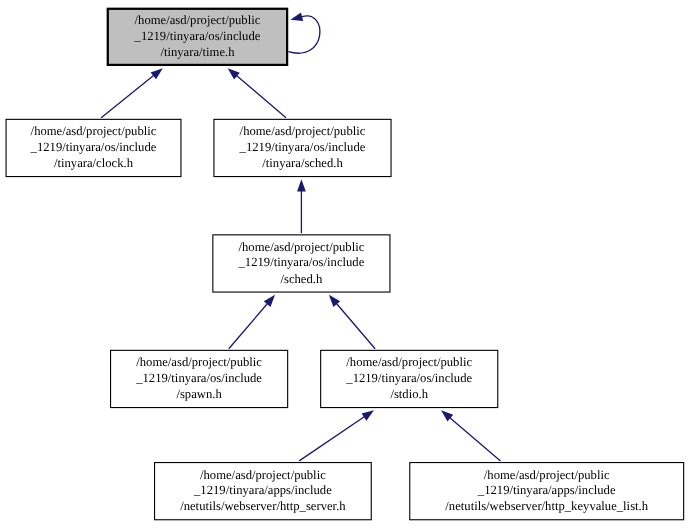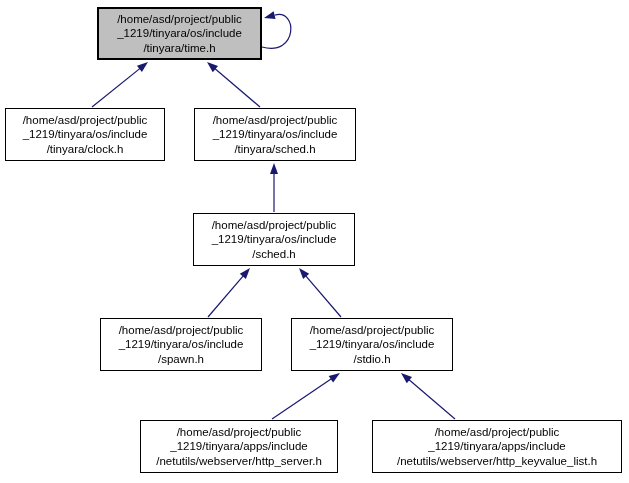--- a/index.html
+++ b/index.html
@@ -1,21 +1,21 @@
 <!DOCTYPE html>
 <html style="--edge-color: #191970; --node-fill: #ffffff; --highlight-fill: #bfbfbf; --node-border: #000000; --bg-color: #ffffff;"><head>
 <meta charset="utf-8">
 <style>
   html, body { margin: 0; padding: 0; background: #ffffff; }
   #canvas {
     position: relative;
     width: 629px;
     height: 483px;
     background: var(--bg-color, #ffffff);
-    font-family: Liberation Sans, sans-serif;
+    font-family: Liberation Serif, serif;
   }
   #edge-layer {
     position: absolute;
     left: 0; top: 0;
     width: 629px; height: 483px;
   }
   .edge-line {
     stroke: var(--edge-color, #191970);
     stroke-width: 1.2;
     fill: none;

